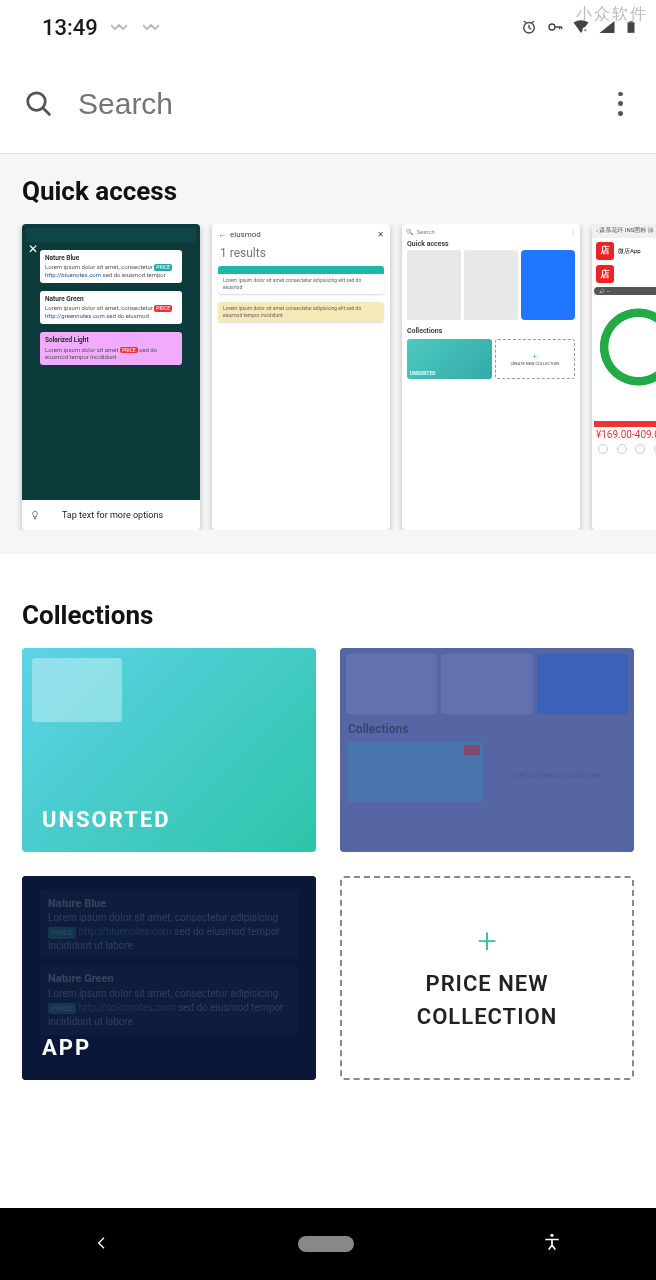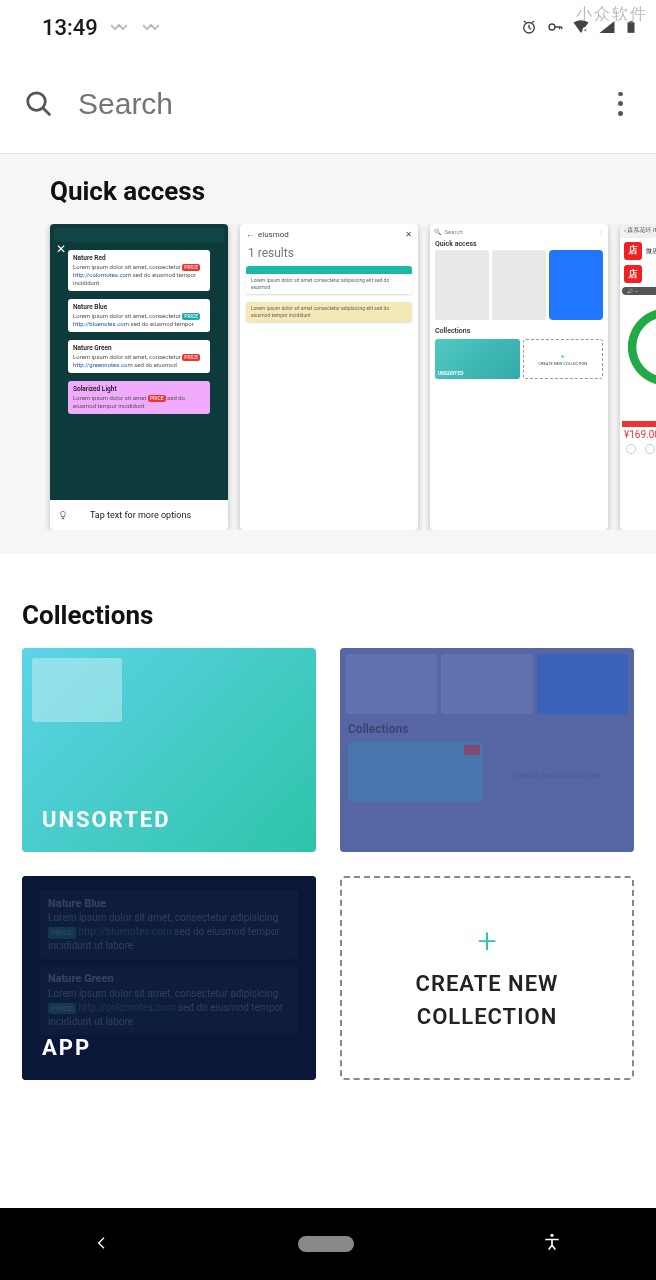--- a/index.html
+++ b/index.html
@@ -16,21 +16,21 @@
   
   .search-bar { height: 100px; display: flex; align-items: center; padding: 0 24px; background: #fff; border-bottom: 1px solid #e0e0e0; }
   .search-icon { width: 30px; height: 30px; color: #555; margin-right: 24px; }
   .search-input { flex: 1; border: none; outline: none; font-size: 30px; color: #999; background: transparent; }
   .menu-icon { width: 24px; height: 24px; display: flex; flex-direction: column; align-items: center; justify-content: center; gap: 5px; }
   .menu-dot { width: 5px; height: 5px; border-radius: 50%; background: #555; }
   
   
   .section { padding: 22px 22px 0 22px; }
   .section-title { font-size: 26px; font-weight: 700; color: #111; margin-bottom: 18px; }
-  .quick-section { background: #f6f6f6; padding-bottom: 24px; padding-left: 28px; }
+  .quick-section { background: #f6f6f6; padding-bottom: 24px; }
   
   
   .quick-row { display: flex; gap: 12px; overflow: hidden; padding-left: 22px; }
   .quick-card { flex: 0 0 178px; height: 306px; background: #fff; border-radius: 4px; box-shadow: 0 2px 6px rgba(0,0,0,.25); overflow: hidden; display: flex; flex-direction: column; }
   
   
   .qc1-top { flex: 1; background: #0d3b3b; position: relative; padding: 4px; }
   .qc1-header { height: 14px; background: #144; border-radius: 2px; position: relative; }
   .qc1-close { position: absolute; left: 6px; top: 20px; width: 10px; height: 10px; color: #fff; font-size: 12px; line-height: 10px; }
   .qc1-bubble { margin: 8px 14px 4px 14px; background: #fff; border-radius: 3px; padding: 4px 5px; font-size: 6px; line-height: 1.3; color: #555; }
@@ -154,21 +154,20 @@
 <div class="quick-section">
   <div class="section">
     <div class="section-title">Quick access</div>
   </div>
   <div class="quick-row">
 
     <div class="quick-card">
       <div class="qc1-top">
         <div class="qc1-header"></div>
         <div class="qc1-close">✕</div>
-        <div class="qc1-bubble"><strong>Nature Red</strong>Lorem ipsum dolor sit amet, consectetur <span class="qc1-tag" style="background:#e33">PRICE</span> <span style="color:#25a">http://colornotes.com</span> sed do eiusmod tempor incididunt</div>
         <div class="qc1-bubble"><strong>Nature Blue</strong>Lorem ipsum dolor sit amet, consectetur <span class="qc1-tag" style="background:#2aa">PRICE</span> <span style="color:#25a">http://bluenotes.com</span> sed do eiusmod tempor</div>
         <div class="qc1-bubble"><strong>Nature Green</strong>Lorem ipsum dolor sit amet, consectetur <span class="qc1-tag" style="background:#e33">PRICE</span> <span style="color:#25a">http://greennotes.com</span> sed do eiusmod</div>
         <div class="qc1-bubble y"><strong>Solarized Light</strong>Lorem ipsum dolor sit amet <span class="qc1-tag" style="background:#e33">PRICE</span> sed do eiusmod tempor incididunt</div>
       </div>
       <div class="qc1-footer">
         <svg width="10" height="10" viewBox="0 0 24 24">
             <path d="M12 3a6 6 0 0 0-4 10v3h8v-3a6 6 0 0 0-4-10zM10 19h4v2h-4z" stroke="#333" stroke-width="1.5" fill="none"></path>
           </svg>
         <span>Tap text for more options</span>
       </div>
@@ -260,21 +259,21 @@
     </div>
     <div class="coll-card coll-app">
       <div class="abg">
         <div class="abub"><strong>Nature Blue</strong><span>Lorem ipsum dolor sit amet, consectetur adipisicing</span> <span class="atag">PRICE</span> <span style="color:#6ad">http://bluenotes.com</span> sed do eiusmod tempor incididunt ut labore</div>
         <div class="abub"><strong>Nature Green</strong><span>Lorem ipsum dolor sit amet, consectetur adipisicing</span> <span class="atag">PRICE</span> <span style="color:#6ad">http://colornotes.com</span> sed do eiusmod tempor incididunt ut labore</div>
       </div>
       <span class="coll-label">APP</span>
     </div>
     <div class="coll-card coll-new">
       <span class="plus">+</span>
-      <span class="txt" style="white-space:pre-line">CREATE NEW
+      <span class="txt" style="white-space:pre-line">PRICE NEW
 COLLECTION</span>
     </div>
   </div>
 </div>
 
 <div class="nav-bar">
   <span class="nav-back"><svg width="16" height="16" viewBox="0 0 24 24">
         <path d="M15 4 L7 12 L15 20" stroke="#fff" stroke-width="2" fill="none"></path>
       </svg></span>
   <span class="nav-home"></span>

